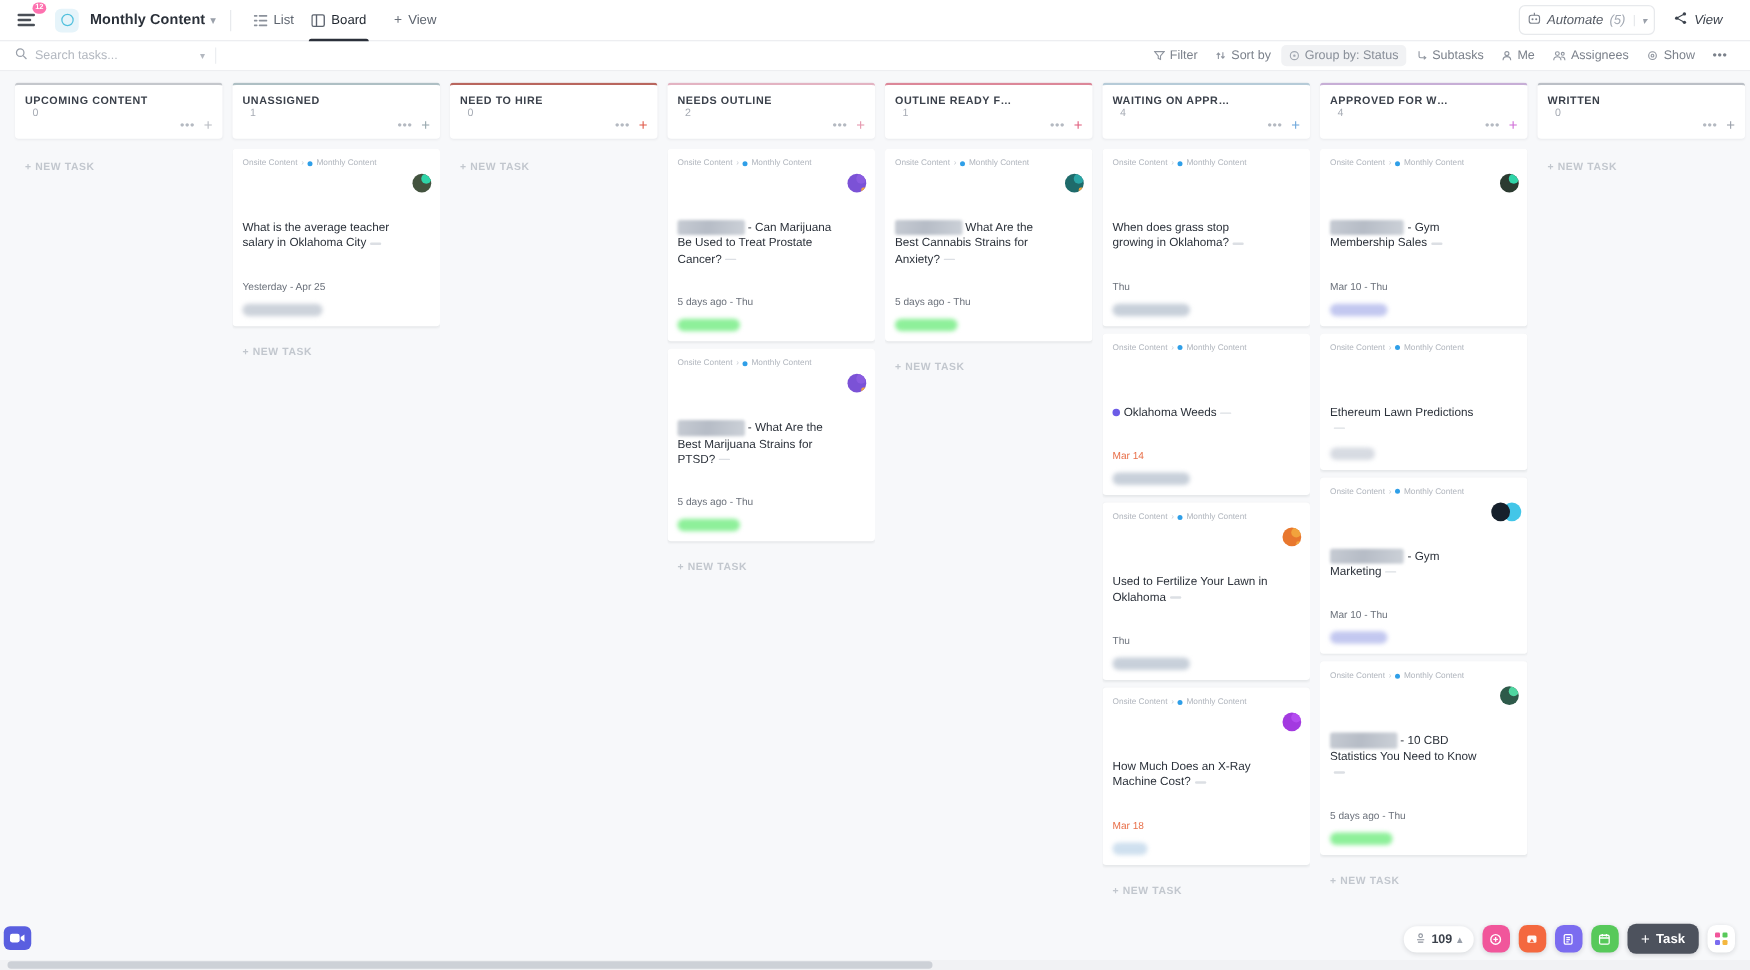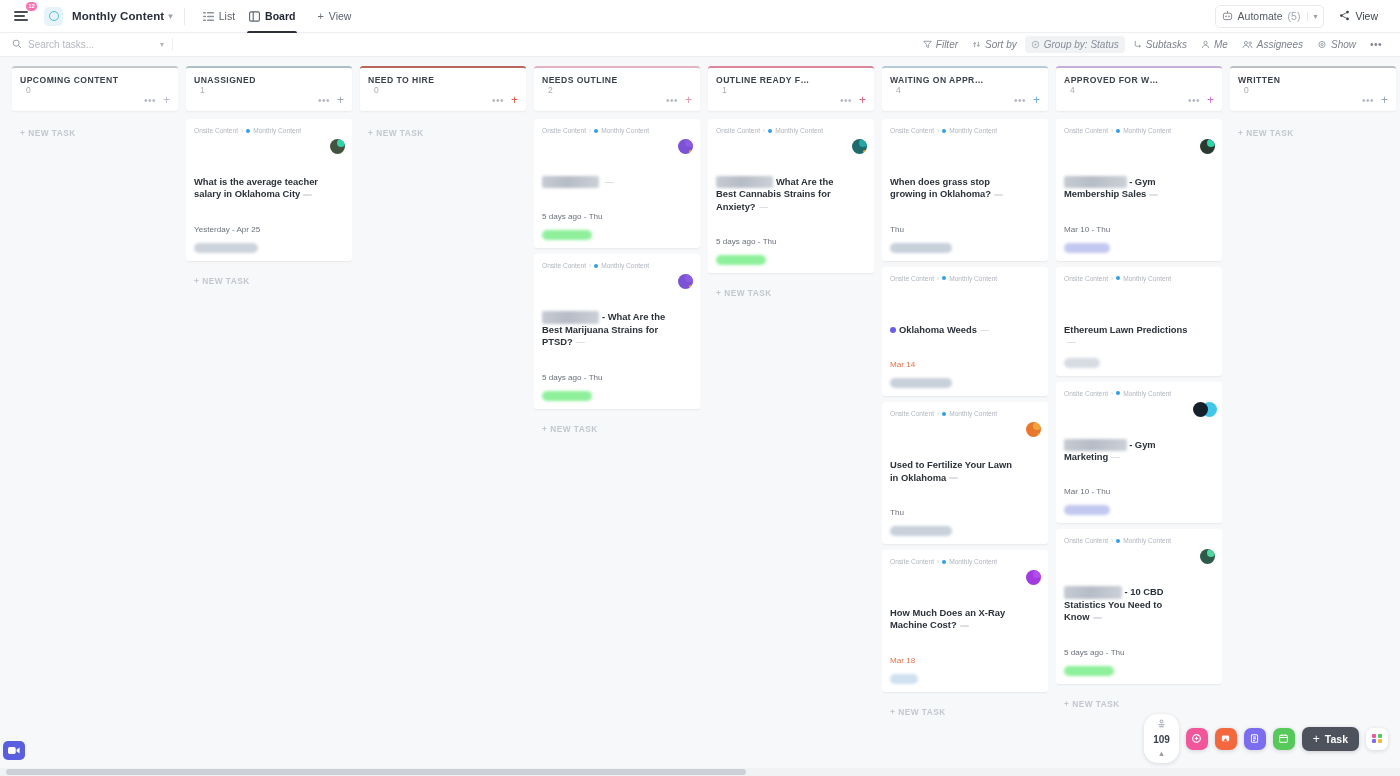--- a/index.html
+++ b/index.html
@@ -36,45 +36,45 @@
     margin-left: 12px; display:flex; align-items:center; justify-content:center;
   }
   .space-ring { width:10px; height:10px; border-radius:50%; border:1.6px solid #51c0dd; }
   .view-title { font-size: 11.5px; font-weight: 700; margin-left: 9px; letter-spacing: .1px; }
   .title-caret { font-size: 9px; color:#9aa0aa; margin-left: 4px; }
   .tdivider { width:1px; height:17px; background:#e8eaed; margin: 0 11px; }
   .vtab {
     display:flex; align-items:center; gap:5px; font-size: 10.5px; color:#5c636e;
     padding: 4px 7px; position:relative; height:33px;
   }
-  .vtab.active { color:#1f252e; font-weight:700; }
+  .vtab.active { color:#1f252e; font-weight:400; }
   .vtab.active:after{
     content:""; position:absolute; left:5px; right:5px; bottom:0; height:2px;
     background:#2b303a; border-radius:2px 2px 0 0;
   }
   .vicon { display:inline-flex; width:11px; height:11px; align-items:center; justify-content:center; color:#8b919b; }
-  .topbar-right { margin-left:auto; display:flex; align-items:center; gap:9px; padding-right: 6px; }
+  .topbar-right { margin-left:auto; display:flex; align-items:center; gap:9px; padding-right: 6px; font-style: italic; }
   .automate {
     display:flex; align-items:center; gap:5px; font-size:10.5px; color:#555b65;
     border:1px solid #e7e9ec; background:#fff; border-radius:5px; padding: 4px 6px;
   }
   .automate .cnt { color:#a2a8b2; }
   .autocaret { border-left:1px solid #e7e9ec; padding-left:5px; margin-left:2px; color:#9aa0aa; font-size:8px; }
   .share-btn { display:flex; align-items:center; gap:5px; font-size:10.5px; color:#3b424c; padding: 4px 6px; }
 
   
   .filterbar {
     height: 24px; background:#ffffff; display:flex; align-items:center;
     padding: 0 12px; border-bottom:1px solid #edeef1; font-size:10px;
   }
   .searchbox { display:flex; align-items:center; gap:6px; width: 152px; }
   .searchbox .ph { color:#b3b8c0; font-size:10px; flex:1; }
   .searchbox .caret { color:#b3b8c0; font-size:8px; }
   .fdivider { width:1px; height:13px; background:#eceef1; margin:0 8px; }
-  .fb-right { margin-left:auto; display:flex; gap:2px;font-style:italic; }
+  .fb-right { margin-left:auto; display:flex; gap:2px; }
   .fbtn {
     display:flex; align-items:center; gap:4px; color:#7b818b; font-size:10px;
     padding: 3px 6px; border-radius:4px; white-space:nowrap;
   }
   .fbtn.chip { background:#f1f2f4; color:#888e98; }
   .fico { font-size:9px; color:#9096a0; display:inline-flex; }
 
   
   .board {
     position:absolute; top:58px; left:0; right:0; bottom:10px;
@@ -99,21 +99,21 @@
 
   .card {
     background:#fff; border-radius:3px; padding: 8px 8px 8px 8px;
     box-shadow: 0 1px 2px rgba(20,25,35,.07);
     position:relative;
   }
   .crumb { display:flex; align-items:center; gap:3px; font-size:6.6px; color:#b0b5bd; margin-bottom:5px; white-space:nowrap; }
   .crumb .sep { color:#c9cdd4; }
   .crumb .dot { width:4px; height:4px; border-radius:50%; background:#2f9fe8; display:inline-block; }
   .card-title {
-    font-size: 9.4px; line-height:1.32; color:#2b313a; font-weight:700;
+    font-size: 9.4px; line-height:1.32; color:#2b313a; font-weight:400;
     padding-right: 24px; word-wrap:break-word;margin-top:42px;
   }
   .blur-text {
     display:inline-block; background: linear-gradient(100deg,#c6cbd3,#b6bcc6 45%,#ccd1d8);
     color:transparent; border-radius:2px; filter: blur(1.4px); vertical-align:baseline;
     user-select:none;
   }
   .titledot { width:6px; height:6px; border-radius:50%; background:#6c5ce7; display:inline-block; margin-right:3px; vertical-align:middle; }
   .title-tail { display:inline-block; width:9px; height:1.5px; background:#dcdfe4; border-radius:1px; vertical-align:middle; margin-left:3px; }
   .card-date { font-size: 8.1px; color:#6b717b; margin-top:24px; }
@@ -146,21 +146,20 @@
   .hscroll {
     position:absolute; left:0; right:0; bottom:0; height:8px; background:#f1f2f4;
   }
   .hscroll .thumb { position:absolute; left:6px; top:1px; height:6px; width:740px; background:#cdd1d7; border-radius:4px; }
 
   .bottombar { position:absolute; right:12px; bottom:13px; display:flex; align-items:center; gap:7px; }
   .count-pill {
     display:flex; align-items:center; gap:4px; background:#fff; border-radius:14px;
     padding: 5px 9px; font-size:10px; color:#3b414b; font-weight:600;
     box-shadow: 0 1px 4px rgba(20,25,35,.14);
-    flex-direction: column;
   }
   .count-pill .ic { color:#8b919b; font-size:9px; }
   .count-pill .up { color:#9aa0aa; font-size:8px; }
   .fab { width:22px; height:22px; border-radius:7px; display:flex; align-items:center; justify-content:center;
     color:#fff; font-size:10px; box-shadow: 0 1px 4px rgba(20,25,35,.16); }
   .task-btn {
     display:flex; align-items:center; gap:5px; background:#4d525d; color:#fff;
     border-radius:7px; padding:5px 11px; font-size:10.5px; font-weight:600;
     box-shadow:0 1px 4px rgba(20,25,35,.2);
   }
@@ -414,21 +413,21 @@
         </div>
       </div>
       <div class="col-body">
         <div class="card">
           <div class="crumb">
             <span>Onsite Content</span>
             <span class="sep">›</span>
             <span class="dot"></span>
             <span>Monthly Content</span>
           </div>
-          <div class="card-title"><span class="blur-text">Ping Harvest</span> <span class="title-tail"></span></div>
+          <div class="card-title"><span class="blur-text">Ping Harvest</span> <span>- Can Marijuana Be Used to Treat Prostate Cancer?</span><span class="title-tail"></span></div>
           <div class="card-date">5 days ago  -  Thu</div>
           <div class="pill" style="background: rgb(142, 240, 154); width: 50px;"></div>
           <div class="avatar mini-badge" style="background: rgb(123, 82, 214);">
             <div class="a2" style="background: rgb(138, 92, 224);"></div>
           </div>
         </div>
         <div class="card">
           <div class="crumb">
             <span>Onsite Content</span>
             <span class="sep">›</span>

